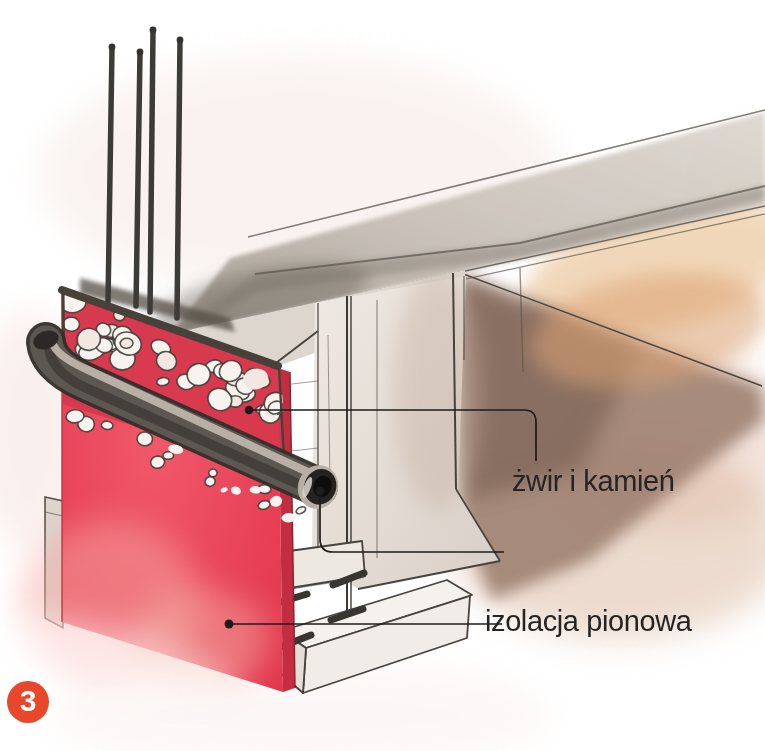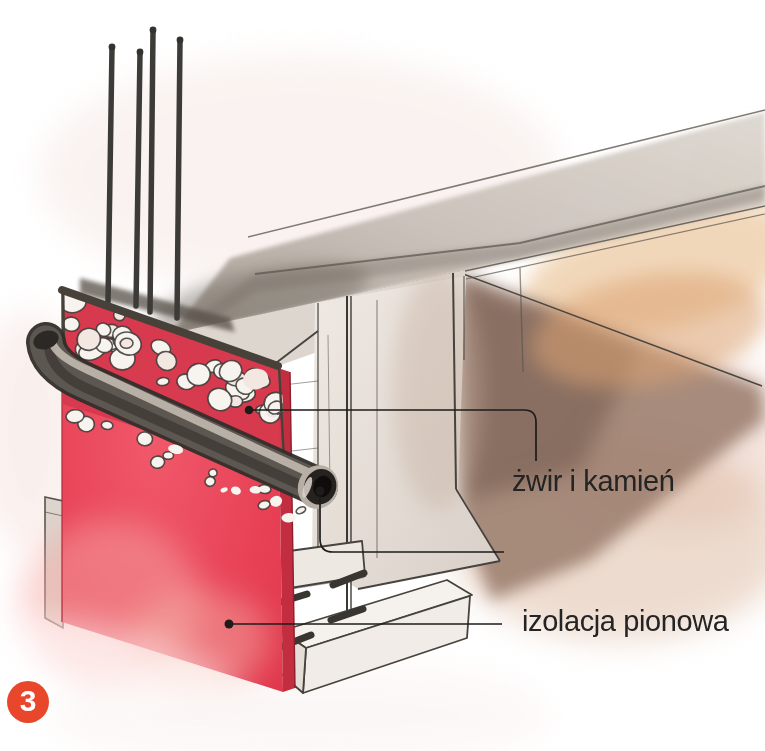--- a/index.html
+++ b/index.html
@@ -3,21 +3,21 @@
 <meta charset="utf-8">
 <style>
   html,body{margin:0;padding:0;background:#ffffff;}
   .stage{position:relative;width:765px;height:751px;background:#ffffff;overflow:hidden;
          font-family:Liberation Sans, sans-serif;}
   .stage svg{position:absolute;left:0;top:0;}
   .callout-label{position:absolute;font-size:29px;letter-spacing:-0.4px;color:#242424;
                  white-space:nowrap;line-height:1.1;}
   .lbl-gravel{left:512px;top:466px;}
   .lbl-drainpipe{left:509px;top:537px;}
-  .lbl-insulation{left:522px;top:606px;}
+  .lbl-insulation{left:485px;top:606px;}
   .step-badge{position:absolute;left:7px;top:681px;width:42px;height:42px;border-radius:50%;
               background:#e8472b;display:flex;align-items:center;justify-content:center;}
   .step-badge span{color:#ffffff;font-size:30px;font-weight:bold;transform:translateY(-1px);}
 </style>
 </head>
 <body>
 
 <div class="stage">
 
 <svg width="765" height="751" viewBox="0 0 765 751">

